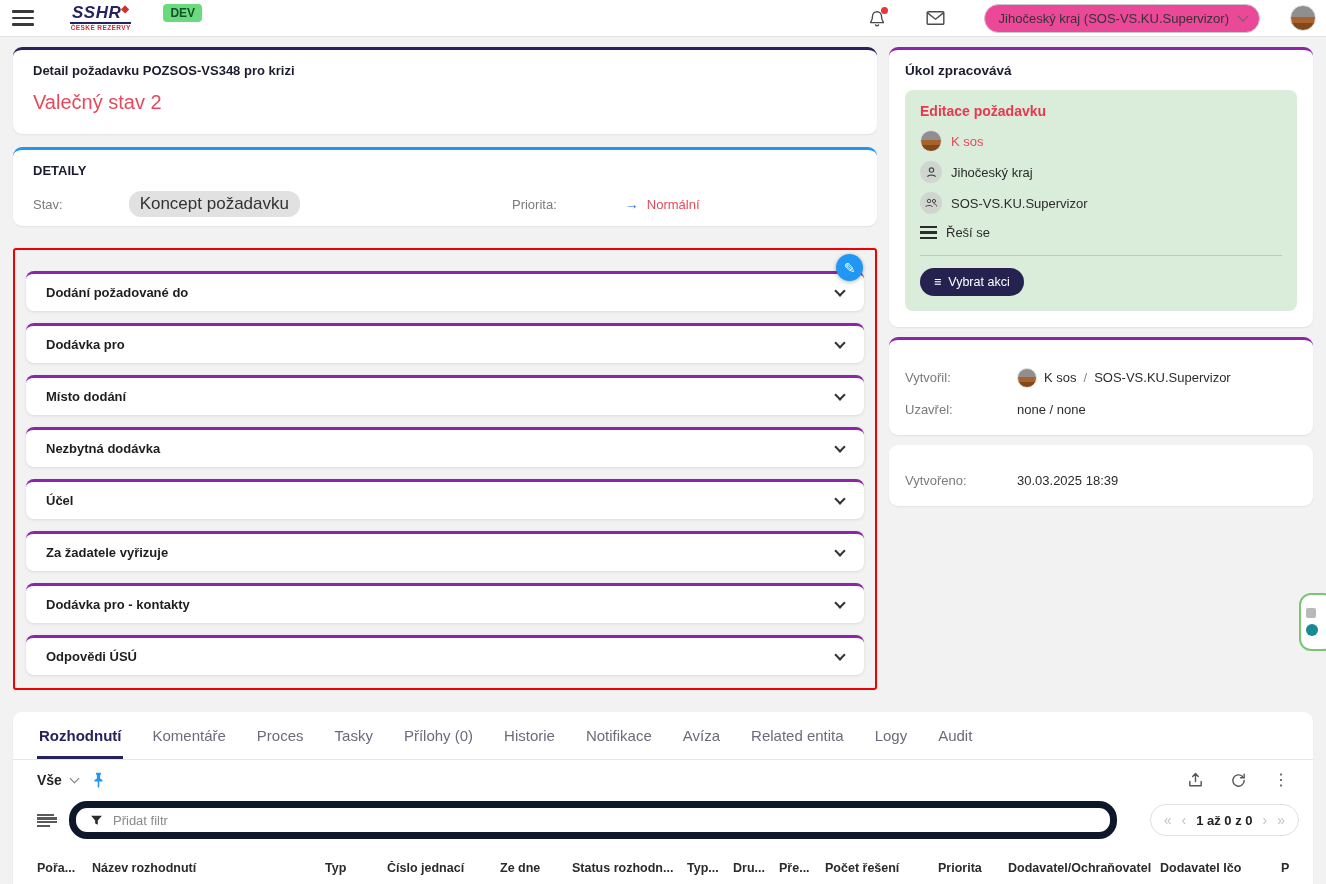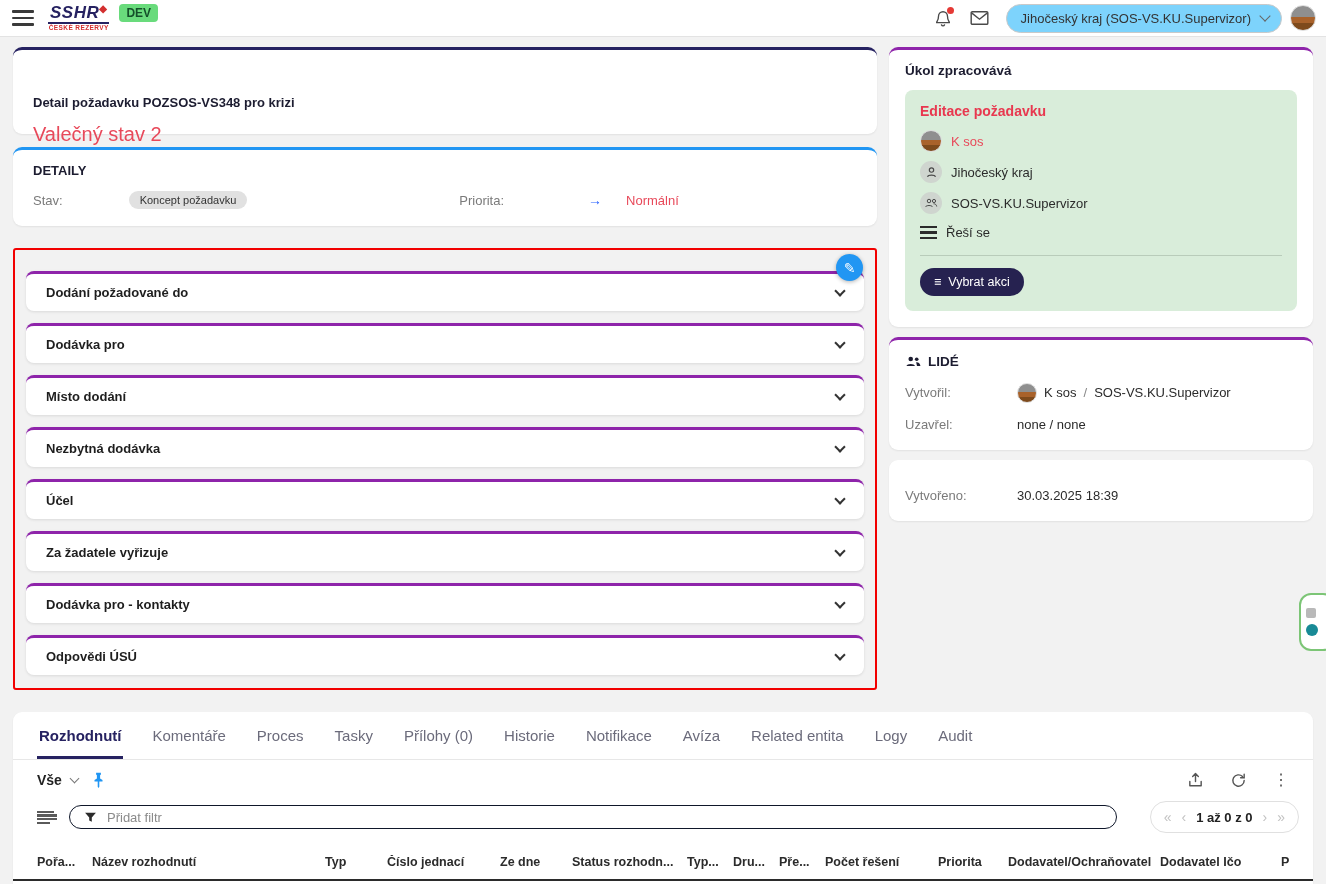--- a/index.html
+++ b/index.html
@@ -7,21 +7,21 @@
   body {
     font-family:"Liberation Sans", sans-serif;
     background:#f2f2f2;
     position:relative;
     overflow:hidden;
     color:#222;
   }
   
   .topbar {
     height:37px; background:#fff; border-bottom:1px solid #e3e3e3;
-    display:flex; align-items:center; padding:0 10px;
+    display:flex; align-items:center; padding:0 10px;gap:22px;
   }
   .hamburger { width:22px; cursor:pointer; margin:0 8px 0 2px; }
   .hamburger span { display:block; height:2.5px; background:#3a3a3a; margin:4px 0; border-radius:1px; }
   .logo-wrap { margin-left:6px; line-height:1; text-align:center; }
   .logo-text {
     font-size:17px; font-weight:bold; font-style:italic; color:#262261;
     letter-spacing:.5px; border-bottom:2px solid #262261; padding:0 2px 1px;
     position:relative;
   }
   .logo-text i { color:#d32f2f; font-style:normal; font-size:10px; position:relative; top:-6px; }
@@ -29,49 +29,49 @@
   .env-badge {
     margin-left:10px; background:#69db7c; color:#14502a; font-weight:bold;
     font-size:12px; padding:2px 7px; border-radius:4px; align-self:flex-start; margin-top:4px;
   }
   .topbar-spacer { flex:1; }
   .icon-btn { position:relative; margin:0 9px; cursor:pointer; display:flex; align-items:center; }
   .bell-dot { position:absolute; top:-2px; right:-2px; width:7px; height:7px; border-radius:50%; background:#e53935; }
   .role-select {
     display:flex; align-items:center; gap:10px; border:1px solid #c9c9c9;
     border-radius:17px; height:29px; padding:0 12px 0 14px; margin:0 8px; cursor:pointer;
-    background:#7dd3fc;
+    background:#ec4899;
   }
   .role-select-label { font-size:13px; color:#333; }
   .chev { width:8px; height:8px; border-right:1.8px solid #666; border-bottom:1.8px solid #666; transform:rotate(45deg); margin-top:-4px; }
   .avatar {
     width:26px; height:26px; border-radius:50%;
     background:linear-gradient(180deg,#8f8f8f 0 45%,#a9622b 45% 72%,#7e4a1c 72%);
     border:1px solid #ddd; flex:none; cursor:pointer;
   }
   .avatar.sm { width:20px; height:20px; }
   .avatar.md { width:22px; height:22px; }
 
   
   .main { display:grid; grid-template-columns:1fr 424px; gap:12px; padding:10px 13px 0; align-items:start; }
   .card { background:#fff; border-radius:9px; box-shadow:0 1px 2px rgba(0,0,0,.07); }
   .t-navy   { border-top:3px solid #262261; }
   .t-blue   { border-top:3px solid #2196f3; }
   .t-purple { border-top:3px solid #8e24aa; }
 
   .title-card { padding:13px 20px 20px; height:87px; }
-  .title-card .small-label { font-size:13px; font-weight:bold; color:#1c1c30;margin-top:32px; }
+  .title-card .small-label { font-size:13px; font-weight:bold; color:#1c1c30; }
   .title-card .big-title { font-size:20px; color:#e8495a; margin-top:13px; }
 
   .details-card { margin-top:13px; padding:13px 20px; height:79px; }
   .details-head { font-size:13px; font-weight:bold; color:#1c1c30; }
   .details-row { display:flex; align-items:center; margin-top:13px; font-size:13px; }
   .lbl { color:#7a7a7a; }
-  .stav-badge { background:#e1e1e1; color:#333; border-radius:12px; padding:3px 11px; font-size:11px; margin-left:66px; }
-  .prio-wrap { display:flex; align-items:center; margin-left:212px; gap:24px; }
+  .stav-badge { background:#e1e1e1; color:#333; border-radius:12px; padding:3px 11px; font-size:17px; margin-left:66px; }
+  .prio-wrap { display:flex; align-items:center; margin-left:212px; gap:8px; }
   .prio-arrow { color:#2962ff; font-size:14px; margin-left:60px; }
   .prio-value { color:#e8495a; }
 
   
   .red-box { margin-top:22px; border:2px solid #f20000; border-radius:3px; padding:9px 11px 13px; position:relative; }
   .accordion {
     background:#fff; border-radius:8px; border-top:3px solid #8e24aa;
     box-shadow:0 1px 3px rgba(0,0,0,.1); height:40px; margin-top:12px;
     display:flex; align-items:center; justify-content:space-between; padding:0 20px; cursor:pointer;
   }
@@ -118,22 +118,22 @@
   .view-label { font-size:14px; font-weight:bold; color:#222; }
   .chev.sm { width:7px; height:7px; border-color:#777; }
   .toolbar-icons { margin-left:auto; display:flex; align-items:center; gap:26px; }
   .kebab { font-size:16px; color:#555; cursor:pointer; line-height:1; }
   .filter-row { display:flex; align-items:center; padding:8px 14px 10px; gap:12px; }
   .list-ic { width:20px; height:16px; cursor:pointer; position:relative; margin-left:10px; }
   .list-ic span { display:block; height:2.2px; background:#5a5a5a; margin:1.6px 0; }
   .list-ic span:nth-child(1){width:17px} .list-ic span:nth-child(2){width:20px}
   .list-ic span:nth-child(3){width:20px} .list-ic span:nth-child(4){width:13px}
   .filter-pill {
-    flex:0 0 1048px; display:flex; align-items:center; gap:10px; border:1px solid #0f172a;
-    border-radius:18px; height:24px; padding:0 14px; background:#fff;
+    flex:0 0 1048px; display:flex; align-items:center; gap:10px; border:7px solid #0f172a;
+    border-radius:18px; height:38px; padding:0 14px; background:#fff;
   }
   .filter-pill input {
     border:none; outline:none; font-size:13px; flex:1; color:#333;
     font-family:"Liberation Sans", sans-serif; background:transparent;
   }
   .filter-pill input::placeholder { color:#8b8b8b; }
   .pagination {
     margin-left:auto; display:flex; align-items:center; gap:10px; border:1px solid #e0e0e0;
     border-radius:17px; height:32px; padding:0 13px; font-size:13px;
   }
@@ -288,29 +288,20 @@
         </div>
         <hr class="green-div">
         <button class="action-btn">
           <span>≡</span>
           <span>Vybrat akci</span>
         </button>
       </div>
     </div>
 
     <div class="card t-purple people-card">
-      <div class="side-head">
-        <svg width="16" height="13" viewBox="0 0 28 22" fill="#1c1c30">
-            <circle cx="10" cy="6.5" r="4"></circle>
-            <path d="M2.5 19c1-5 14-5 15 0z"></path>
-            <circle cx="20.5" cy="7" r="3.2"></circle>
-            <path d="M19.5 12.5c4-.5 7 2 7.5 6.5h-6z"></path>
-          </svg>
-        <span>LIDÉ</span>
-      </div>
       <div class="kv-row">
         <span class="lbl">Vytvořil:</span>
         <span class="kv-val">
           <span class="avatar sm"></span>
           <span>K sos</span>
           <span class="sep">/</span>
           <span>SOS-VS.KU.Supervizor</span>
         </span>
       </div>
       <div class="kv-row">

